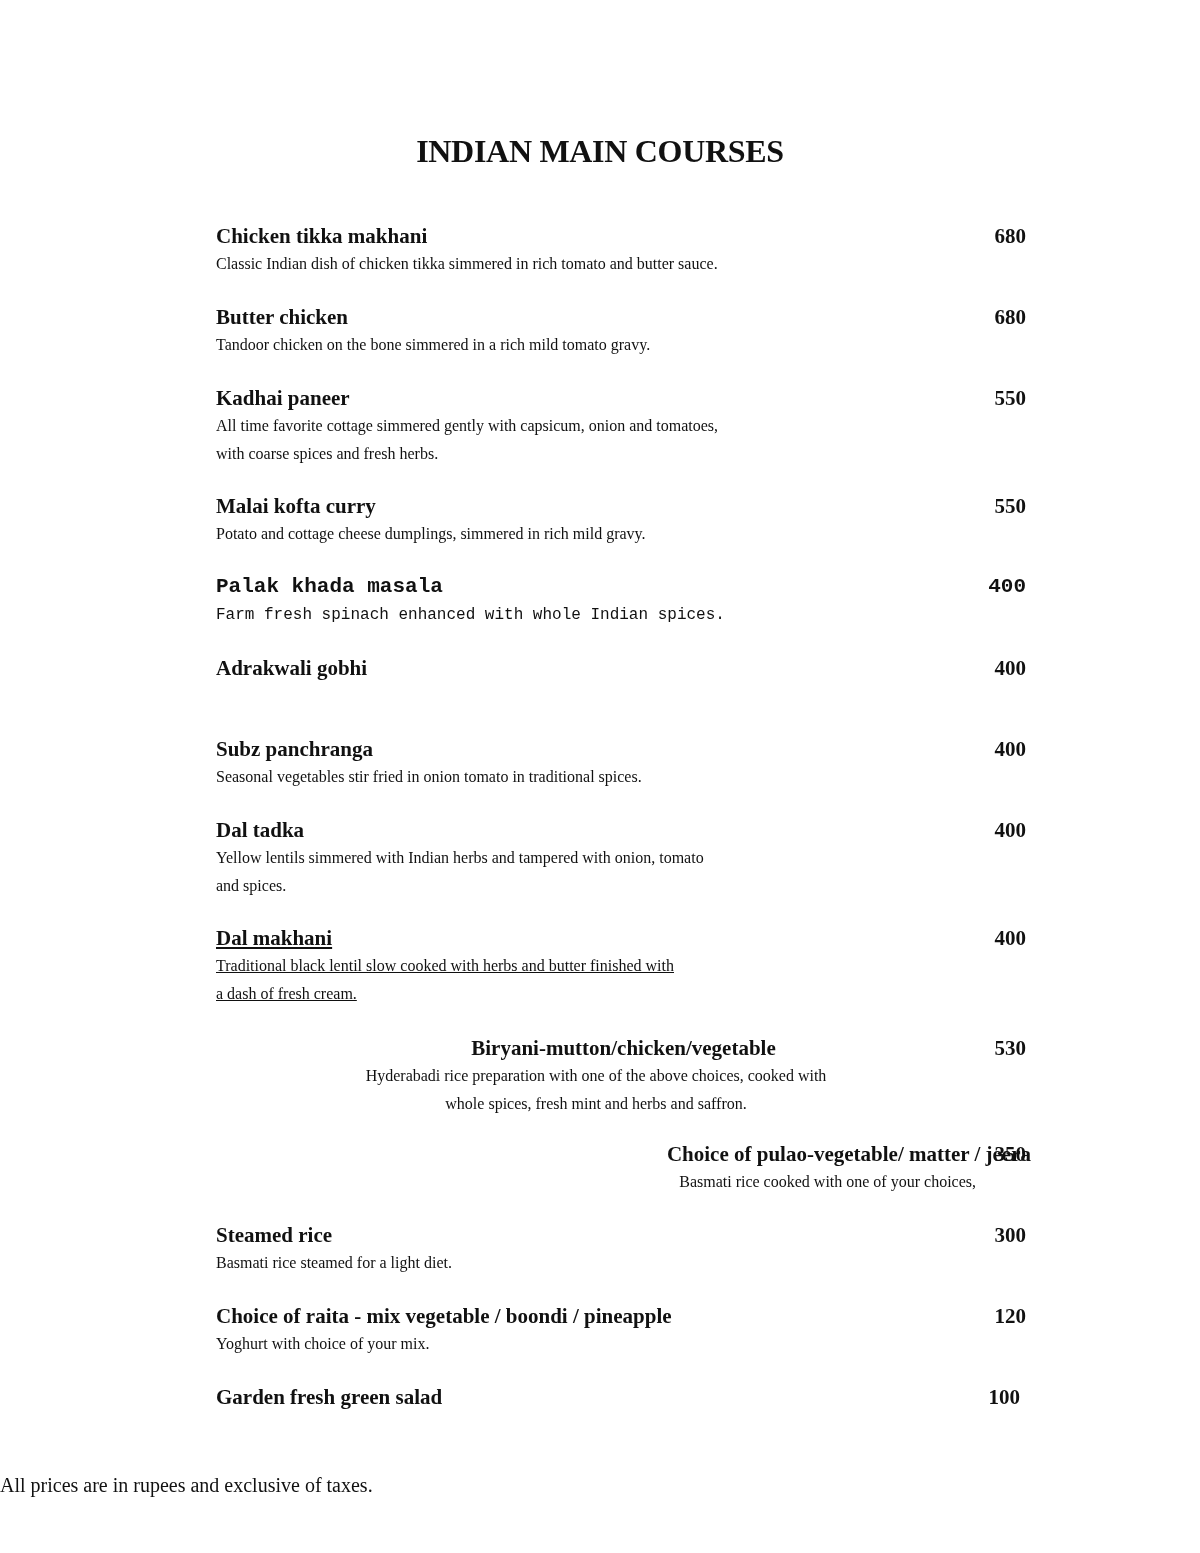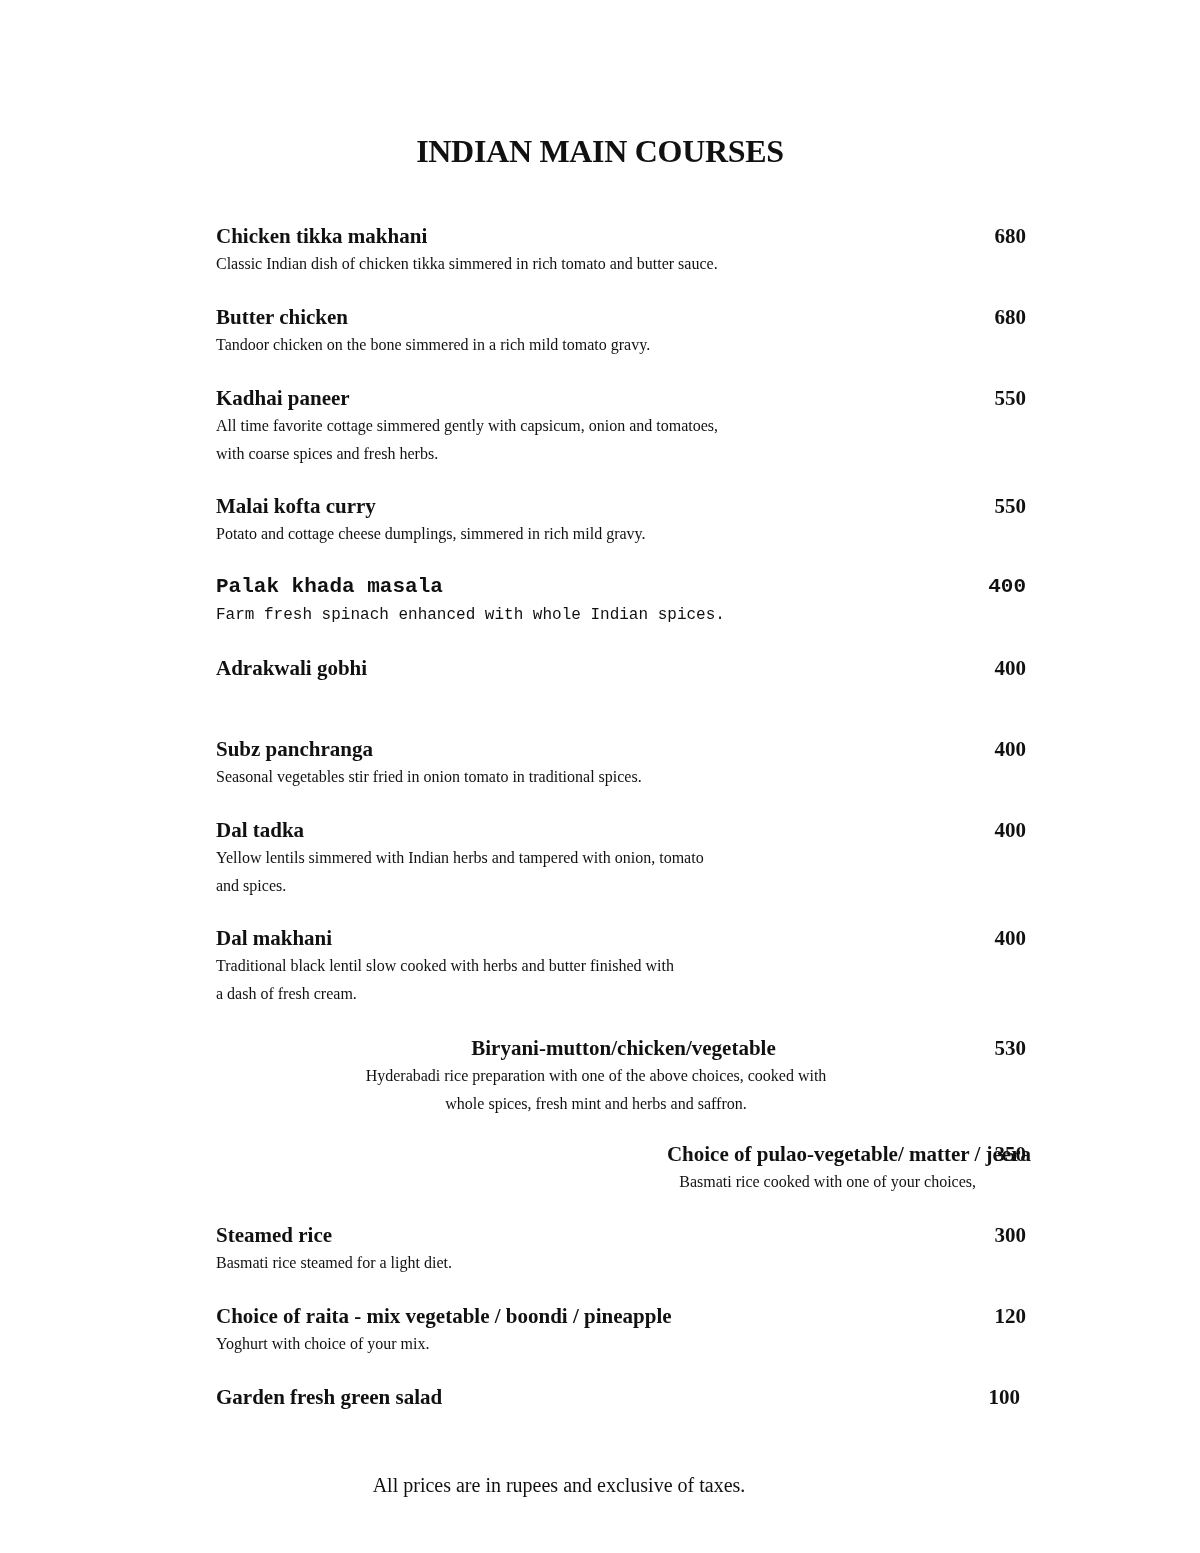--- a/index.html
+++ b/index.html
@@ -56,21 +56,20 @@
       line-height: 28px;
       display: block;
       white-space: pre-line;
       width: 760px;
     }
     .footnote {
       position: absolute;
       left: 0;
       width: 1118px;
       top: 1472px;
-      text-align: center;
       font-size: 20px;
       line-height: 26px;
     }
   </style>
 </head>
 <body>
 
 <div class="title">INDIAN MAIN COURSES</div>
 
 <div class="item" style="top:222px;">
@@ -115,21 +114,21 @@
   <span class="item-desc">Seasonal vegetables stir fried in onion tomato in traditional spices.</span>
 </div>
 
 <div class="item" style="top:816px;">
   <span class="item-name">Dal tadka</span>
   <span class="item-price">400</span>
   <span class="item-desc">Yellow lentils simmered with Indian herbs and tampered with onion, tomato
 and spices.</span>
 </div>
 
-<div class="item" style="top:924px;">
+<div class="item" style="top:924px;text-decoration:underline;">
   <span class="item-name">Dal makhani</span>
   <span class="item-price">400</span>
   <span class="item-desc">Traditional black lentil slow cooked with herbs and butter finished with
 a dash of fresh cream.</span>
 </div>
 
 <div class="item" style="top:1034px;text-align:center;">
   <span class="item-name">Biryani-mutton/chicken/vegetable</span>
   <span class="item-price">530</span>
   <span class="item-desc">Hyderabadi rice preparation with one of the above choices, cooked with

